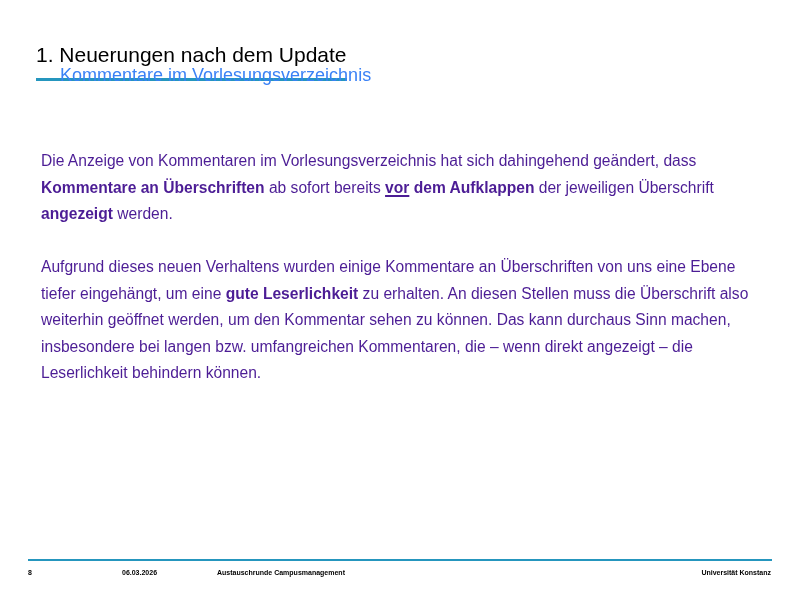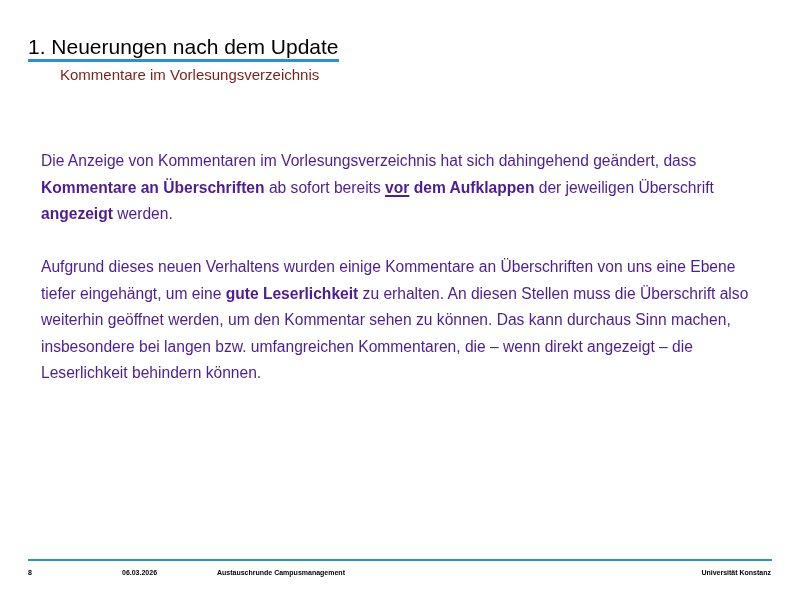--- a/index.html
+++ b/index.html
@@ -17,33 +17,33 @@
     }
     .slide-title-wrap {
       position: absolute;
       left: 28px;
       top: 35px;
     }
     .slide-title {
       font-size: 21px;
       font-weight: normal;
       color: #000000;
-      margin: 0;
+      margin: 8px;
       line-height: 24px;
-      padding-bottom: 0;
+      padding-bottom: 11px;
       border-bottom: 3px solid #2596be;
       display: inline-block;
       letter-spacing: 0px;
     }
     .slide-subtitle {
       position: absolute;
       left: 60px;
       top: 64px;
-      font-size: 15px;
-      color: #7f1d1d;
+      font-size: 18px;
+      color: #3b82f6;
       line-height: 22px;
       margin: 0;
     }
     .content {
       position: absolute;
       left: 41px;
       top: 148px;
       width: 720px;
       font-size: 15.6px;
       line-height: 26.5px;

